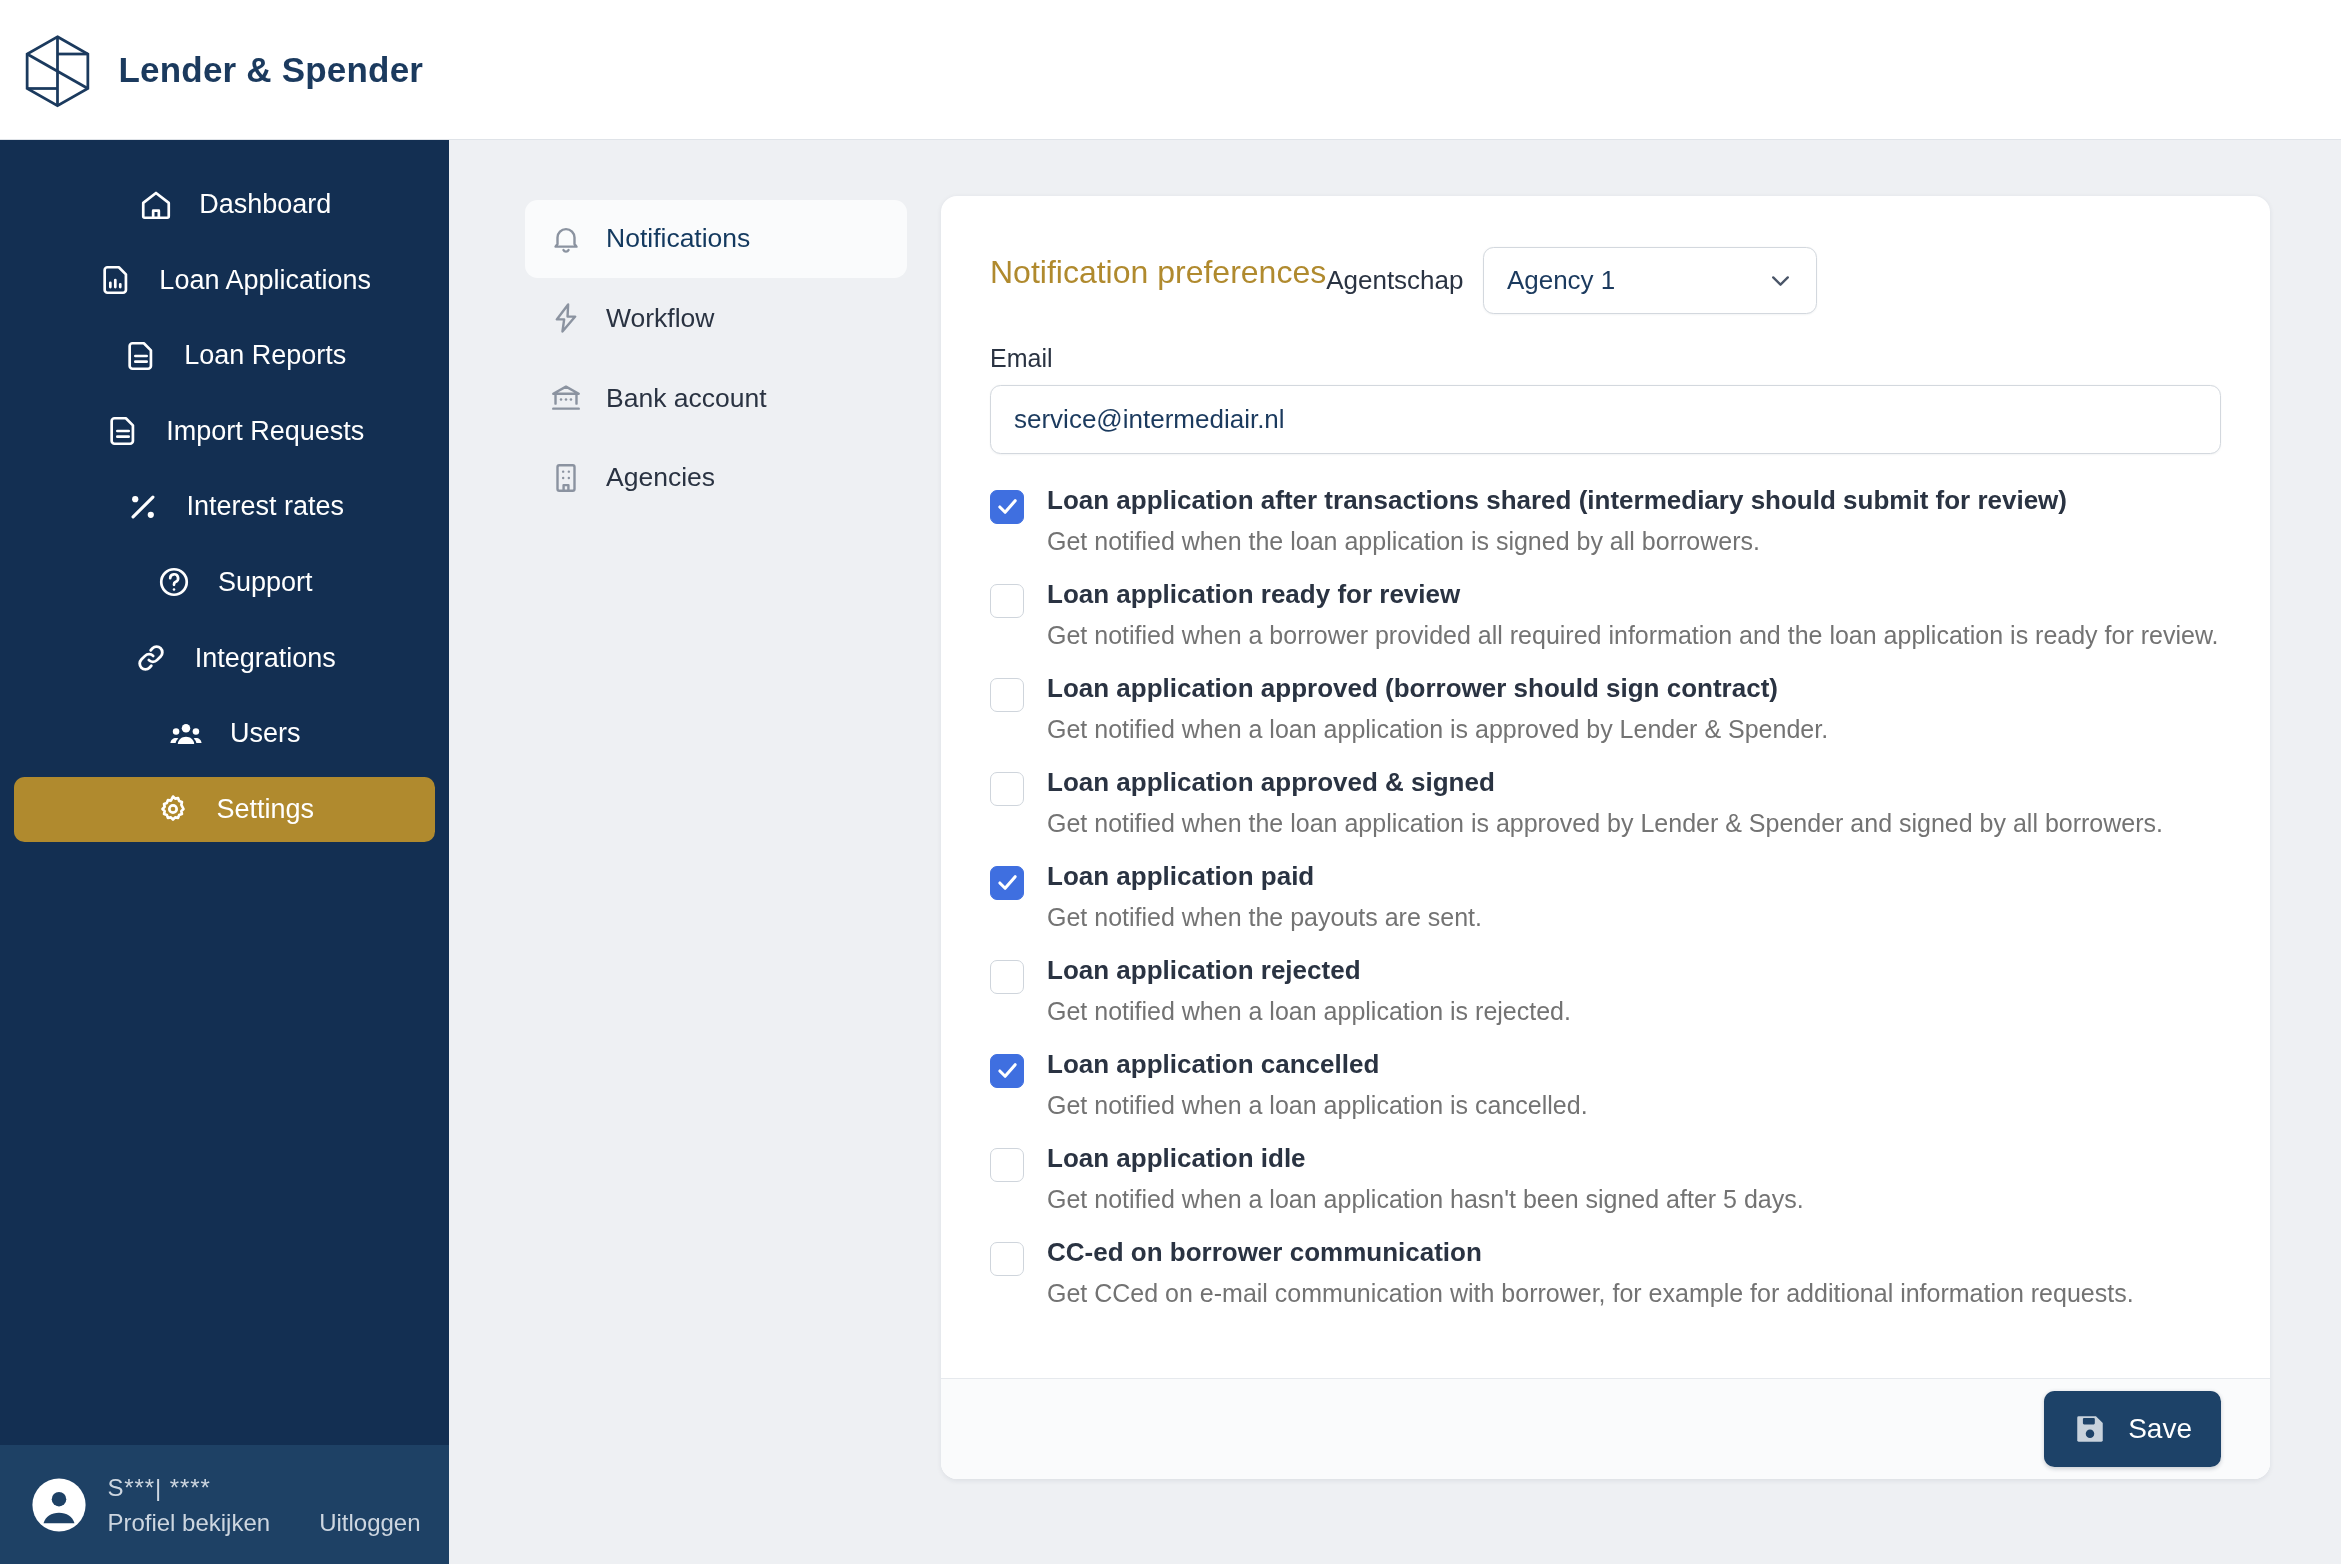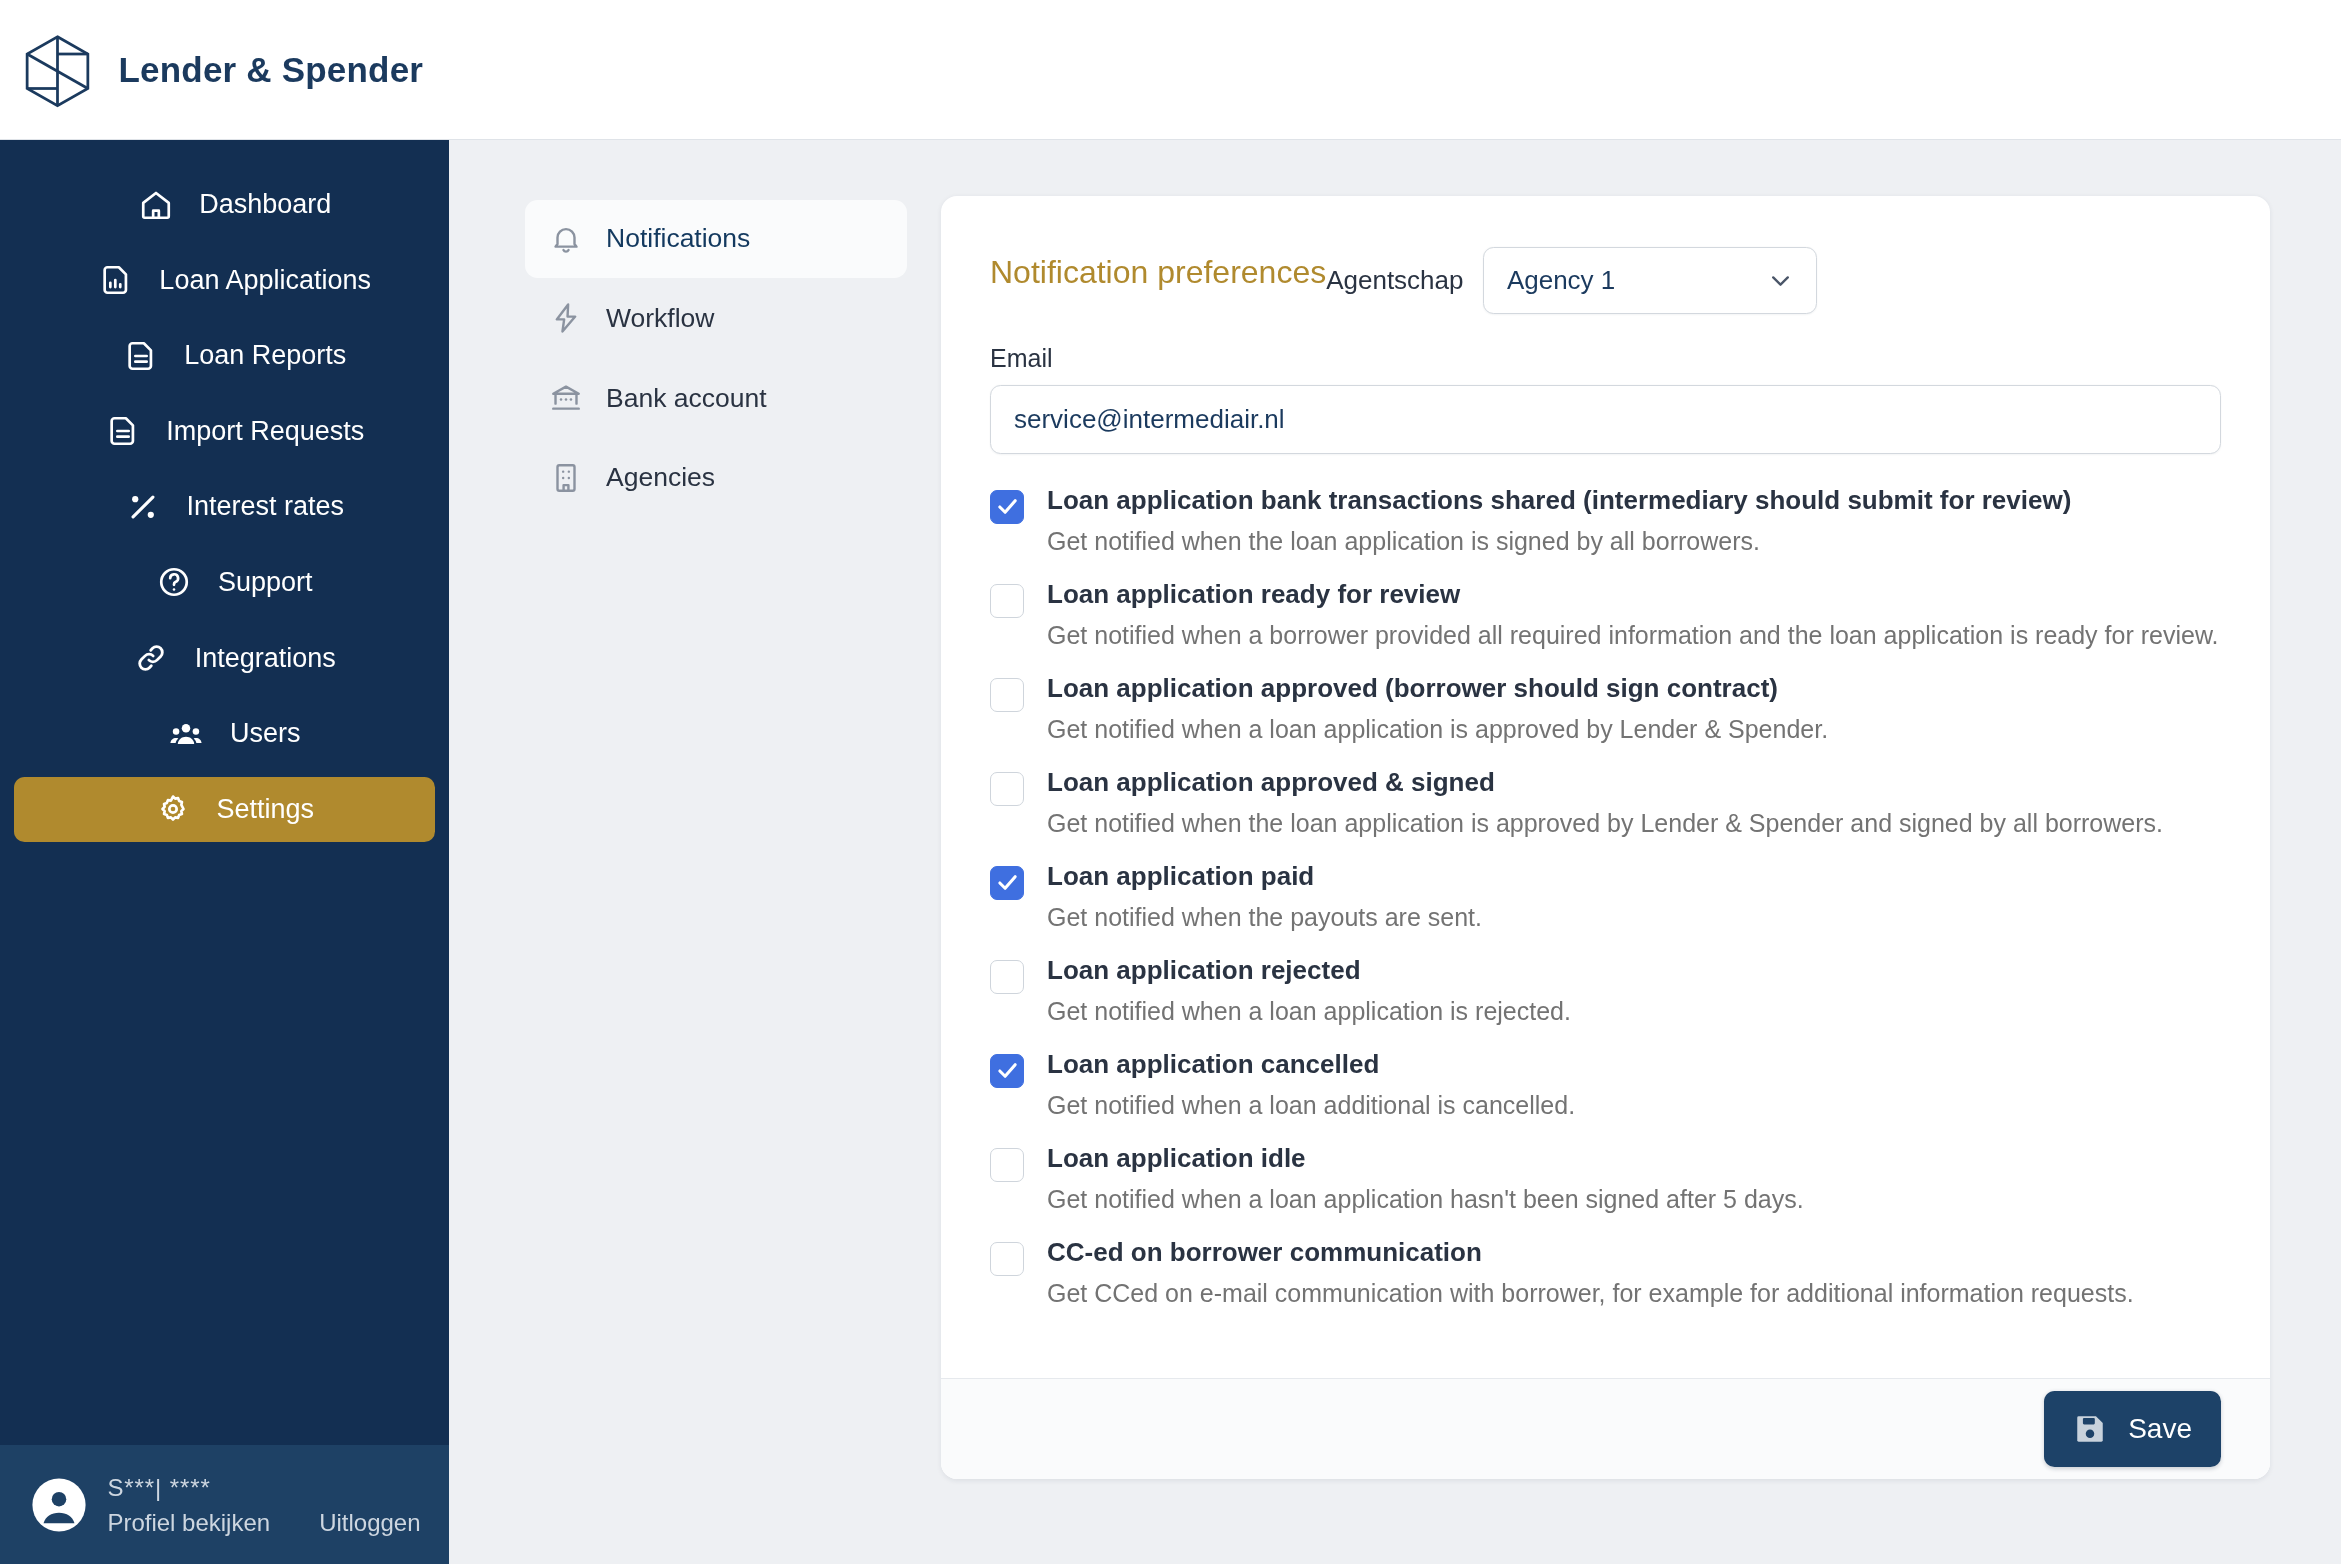--- a/index.html
+++ b/index.html
@@ -437,21 +437,21 @@
 
       <div class="checklist">
 
         <div class="check-row">
           <span class="cb on">
             <svg viewBox="0 0 24 24" fill="none" stroke="#fff" stroke-width="3.2" stroke-linecap="round" stroke-linejoin="round">
                 <polyline points="4,12.5 9.5,18 20,6"></polyline>
               </svg>
           </span>
           <div class="check-text">
-            <div class="check-title">Loan application bank transactions shared (intermediary should submit for review)</div>
+            <div class="check-title">Loan application after transactions shared (intermediary should submit for review)</div>
             <div class="check-desc">Get notified when the loan application is signed by all borrowers.</div>
           </div>
         </div>
 
         <div class="check-row">
           <span class="cb">
             
           </span>
           <div class="check-text">
             <div class="check-title">Loan application ready for review</div>
@@ -502,21 +502,21 @@
         </div>
 
         <div class="check-row">
           <span class="cb on">
             <svg viewBox="0 0 24 24" fill="none" stroke="#fff" stroke-width="3.2" stroke-linecap="round" stroke-linejoin="round">
                 <polyline points="4,12.5 9.5,18 20,6"></polyline>
               </svg>
           </span>
           <div class="check-text">
             <div class="check-title">Loan application cancelled</div>
-            <div class="check-desc">Get notified when a loan additional is cancelled.</div>
+            <div class="check-desc">Get notified when a loan application is cancelled.</div>
           </div>
         </div>
 
         <div class="check-row">
           <span class="cb">
             
           </span>
           <div class="check-text">
             <div class="check-title">Loan application idle</div>
             <div class="check-desc">Get notified when a loan application hasn't been signed after 5 days.</div>

